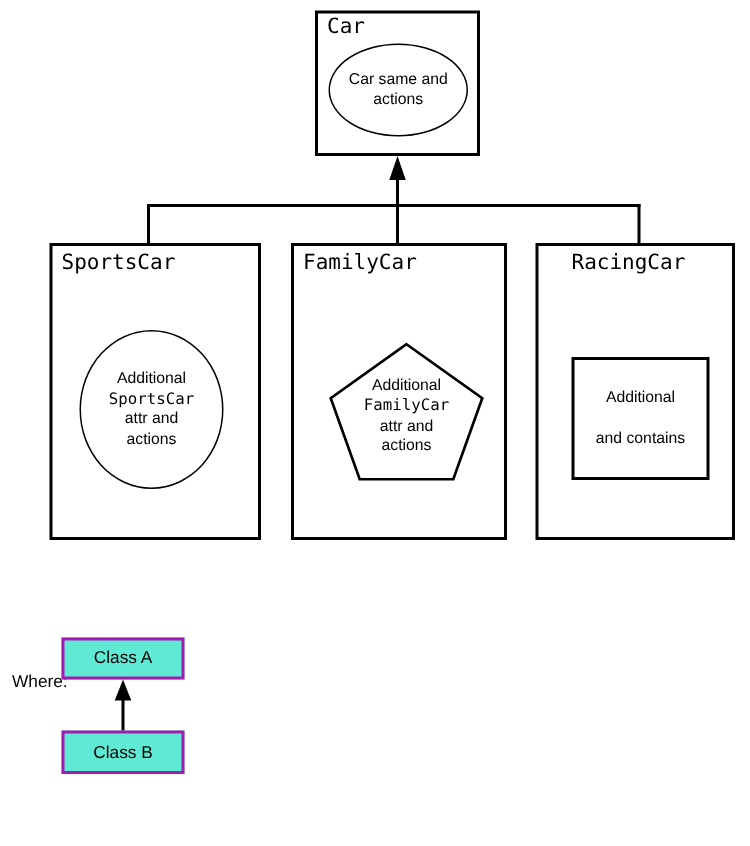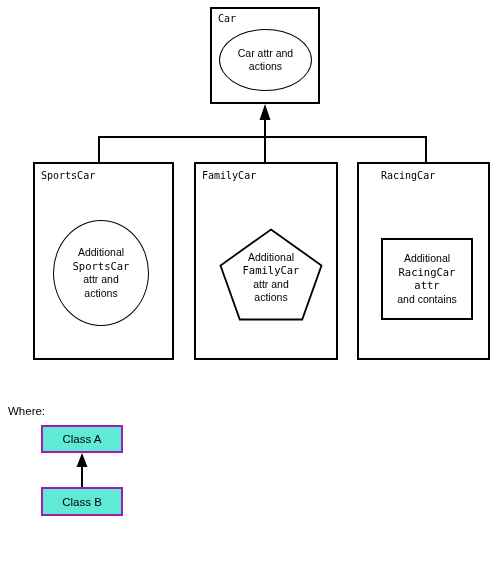--- a/index.html
+++ b/index.html
@@ -27,21 +27,21 @@
   
   .class-box {
     position: absolute;
     box-sizing: border-box;
     border: 2px solid #000000;
     background: #ffffff;
   }
   .class-title {
     position: absolute;
     font-family: "DejaVu Sans Mono", "Liberation Mono", monospace;
-    font-size: 10px;
+    font-size: 14px;
     line-height: 13px;
     white-space: nowrap;
     color: #000000;
   }
 
   
   .inner-shape {
     position: absolute;
     box-sizing: border-box;
     display: flex;
@@ -94,20 +94,21 @@
   .arrow-svg {
     position: absolute;
   }
 
   
   .legend-label {
     position: absolute;
     font-size: 11.5px;
     line-height: 14px;
     font-family: "Liberation Sans", sans-serif;
+    margin-top: 44px;
   }
   .legend-box {
     position: absolute;
     box-sizing: border-box;
     border: 2px solid #a21caf;
     background: #5eead4;
     display: flex;
     align-items: center;
     justify-content: center;
     font-size: 11.5px;
@@ -124,21 +125,21 @@
 </head>
 <body>
 
 <div id="stage">
 
   <div class="class-box" style="left:210px; top:7px; width:110px; height:97px;">
   </div>
   <div class="class-title" style="left:218px; top:12px;">Car</div>
   <div class="inner-shape inner-ellipse" style="left:219px; top:29px; width:93px; height:62px;">
     <div class="shape-text">
-      <span>Car attr and</span><br>
+      <span>Car same and</span><br>
       <span>actions</span>
     </div>
   </div>
 
   <svg class="arrow-svg" width="16" height="20" style="left:257px; top:104px;">
     <polygon points="8,0 2.5,16 13.5,16" fill="#000000"></polygon>
   </svg>
   <div class="line-v" style="left:264px; top:118px; height:46px;"></div>
   <div class="line-h" style="left:98px; top:136px; width:329px;"></div>
   <div class="line-v" style="left:98px; top:136px; height:27px;"></div>
@@ -171,21 +172,21 @@
       <span>actions</span>
     </div>
   </div>
 
   <div class="class-box" style="left:357px; top:162px; width:133px; height:198px;">
   </div>
   <div class="class-title" style="left:365px; top:169px;margin-left:16px;">RacingCar</div>
   <div class="inner-shape inner-rect" style="left:381px; top:238px; width:92px; height:82px;">
     <div class="shape-text">
       <span>Additional</span><br>
-      <span class="mono">RacingCar attr</span><br>
+      <br>
       <span>and contains</span>
     </div>
   </div>
 
   <div class="legend-label" style="left:8px; top:404px;">Where:</div>
 
   <div class="legend-box" style="left:41px; top:425px; width:82px; height:28px;">Class A</div>
 
   <svg class="arrow-svg" width="16" height="16" style="left:74px; top:453px;">
     <polygon points="8,0 2.5,14 13.5,14" fill="#000000"></polygon>

